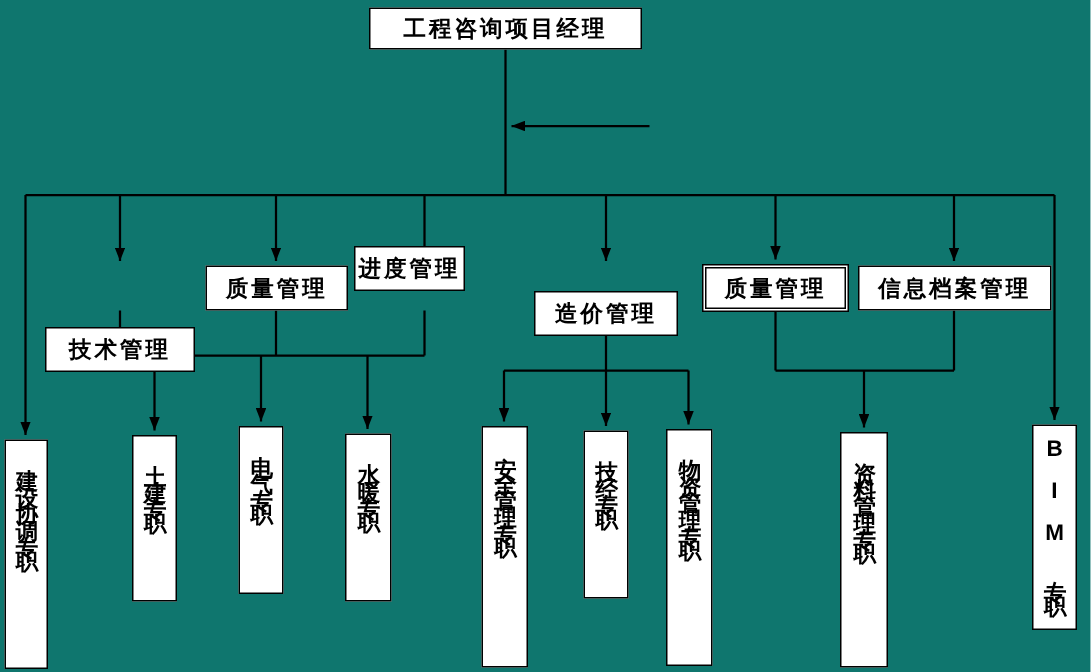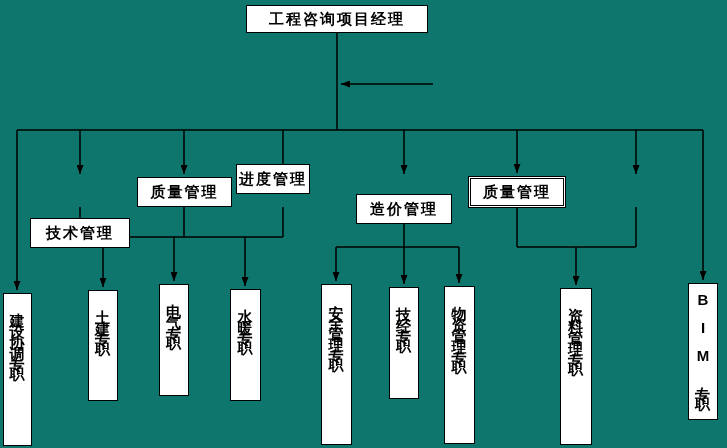--- a/index.html
+++ b/index.html
@@ -105,20 +105,21 @@
   <div class="node" style="left:30px; top:177px; width:100px; height:30px;margin-top:41px;">技术管理</div>
 
   <div class="node" style="left:137px; top:177px; width:95px; height:30px;">质量管理</div>
 
   <div class="node" style="left:236px; top:164px; width:74px; height:30px;">进度管理</div>
 
   <div class="node" style="left:356px; top:194px; width:96px; height:30px;">造价管理</div>
 
   <div class="node contract" style="left:468px; top:176px; width:98px; height:32px;">质量管理</div>
 
+  <div class="node" style="left:572px; top:177px; width:129px; height:30px;">信息档案管理</div>
 
   <div class="vnode" style="left:3px; top:293px; width:29px; height:153px;">
     <span>建设协调专职</span>
   </div>
 
   <div class="vnode" style="left:88px; top:290px; width:30px; height:111px;">
     <span>土建专职</span>
   </div>
 
   <div class="vnode" style="left:159px; top:284px; width:30px; height:112px;">

